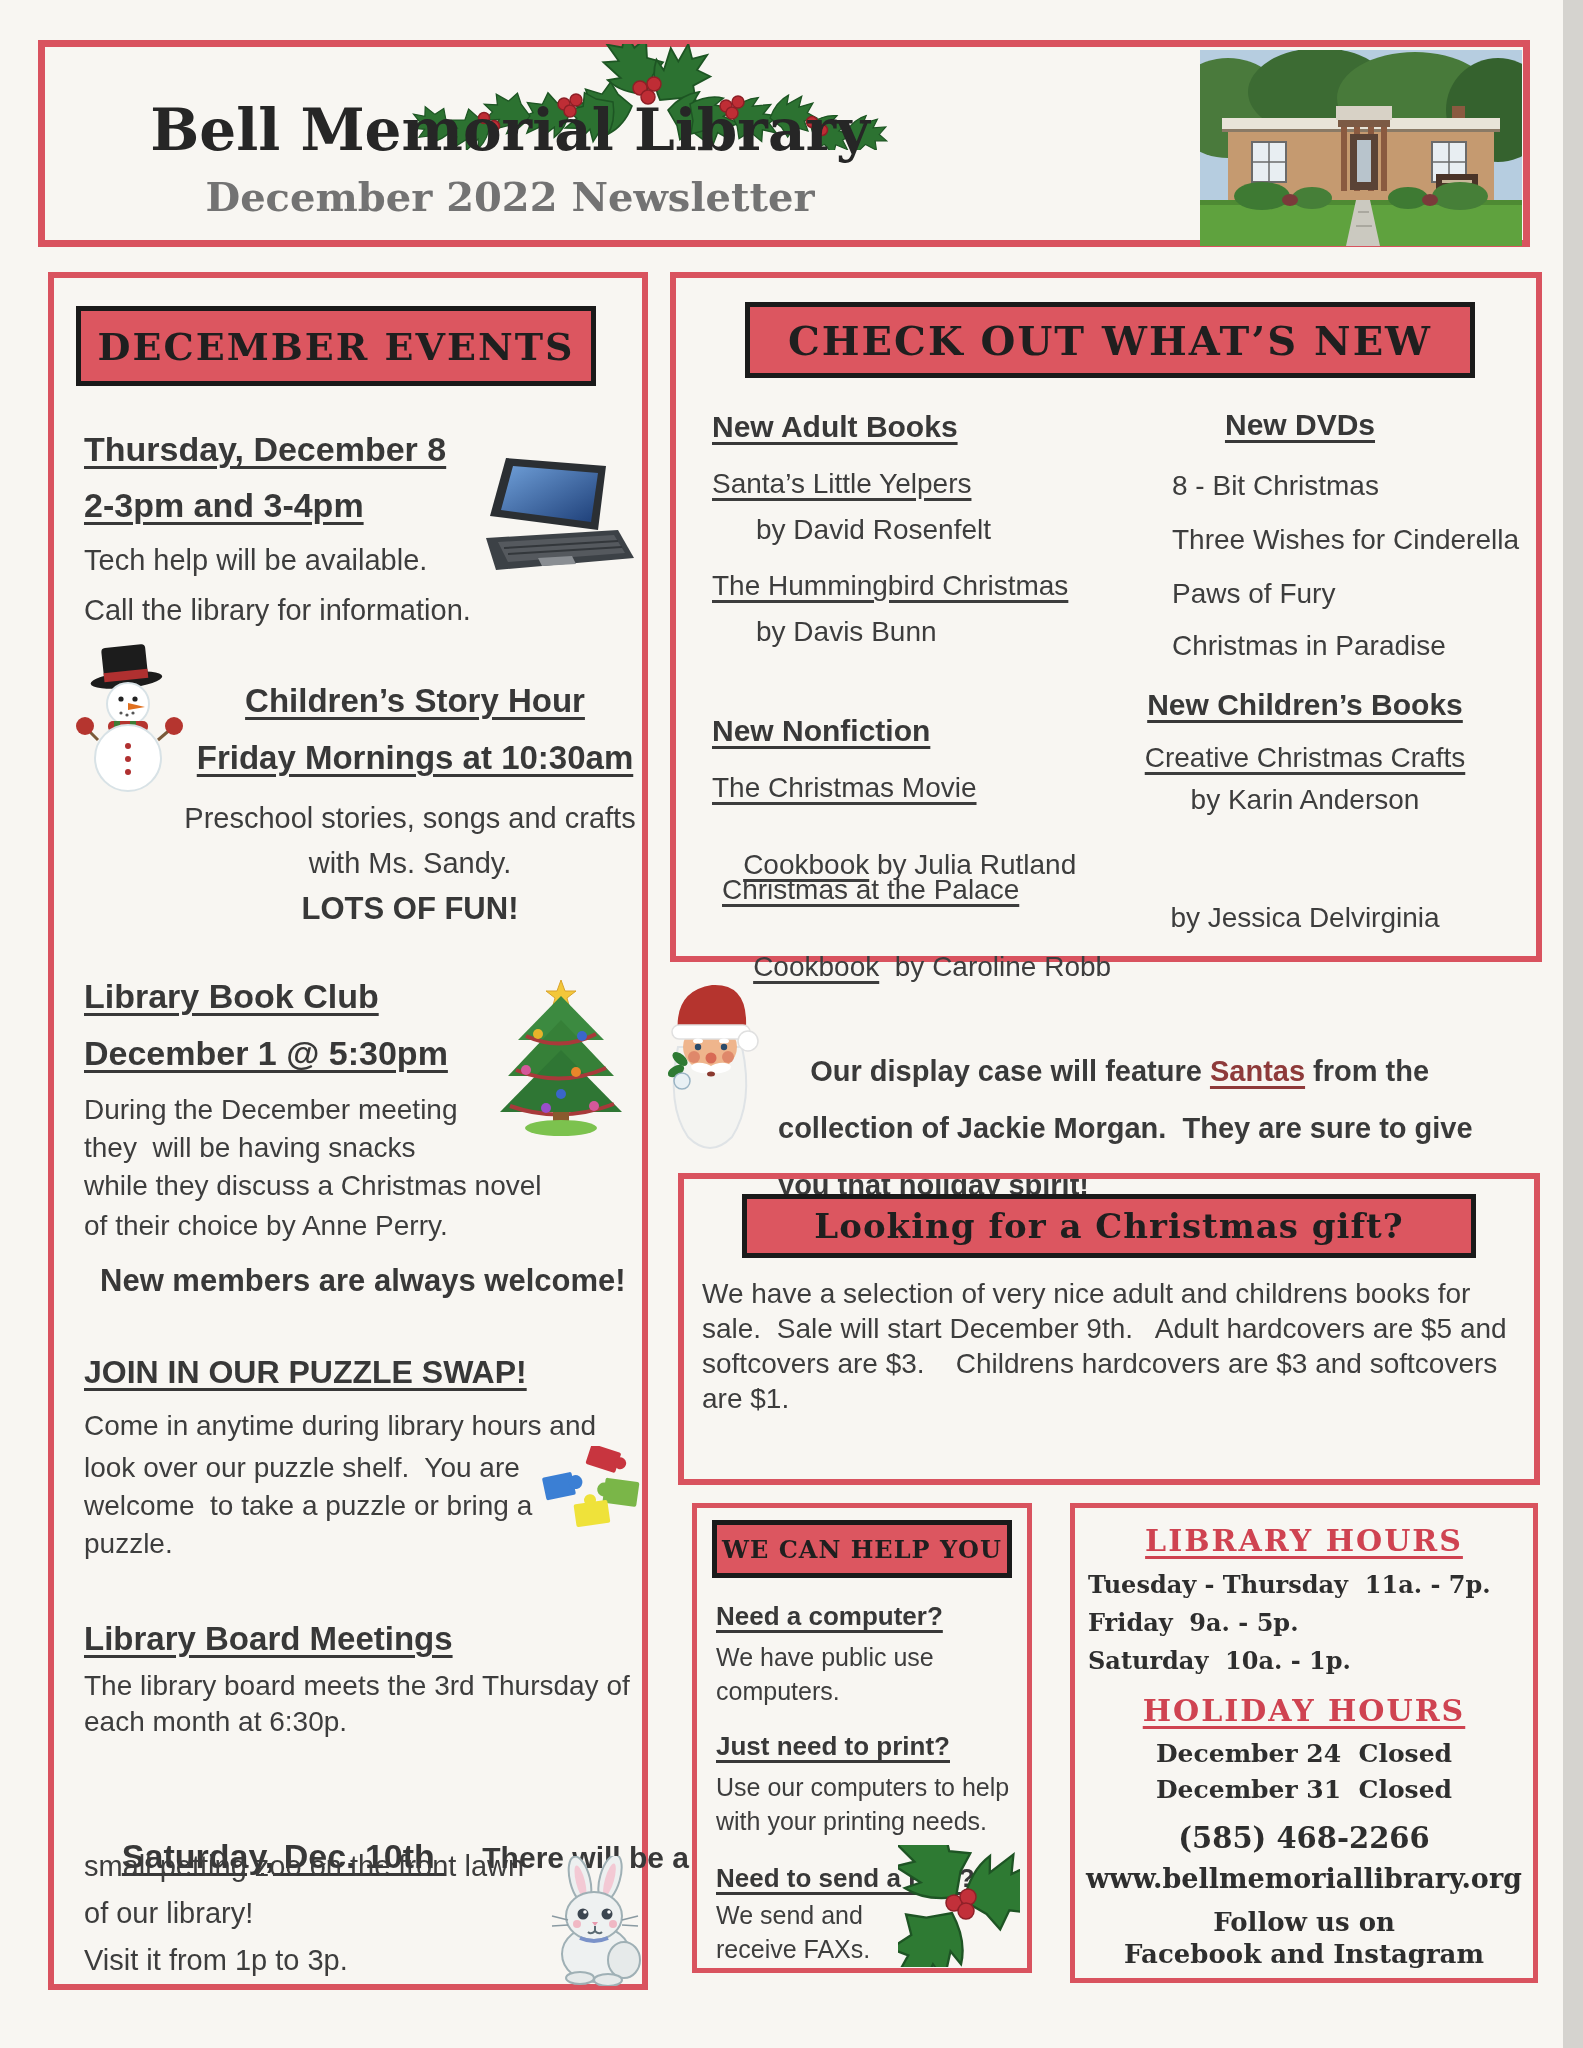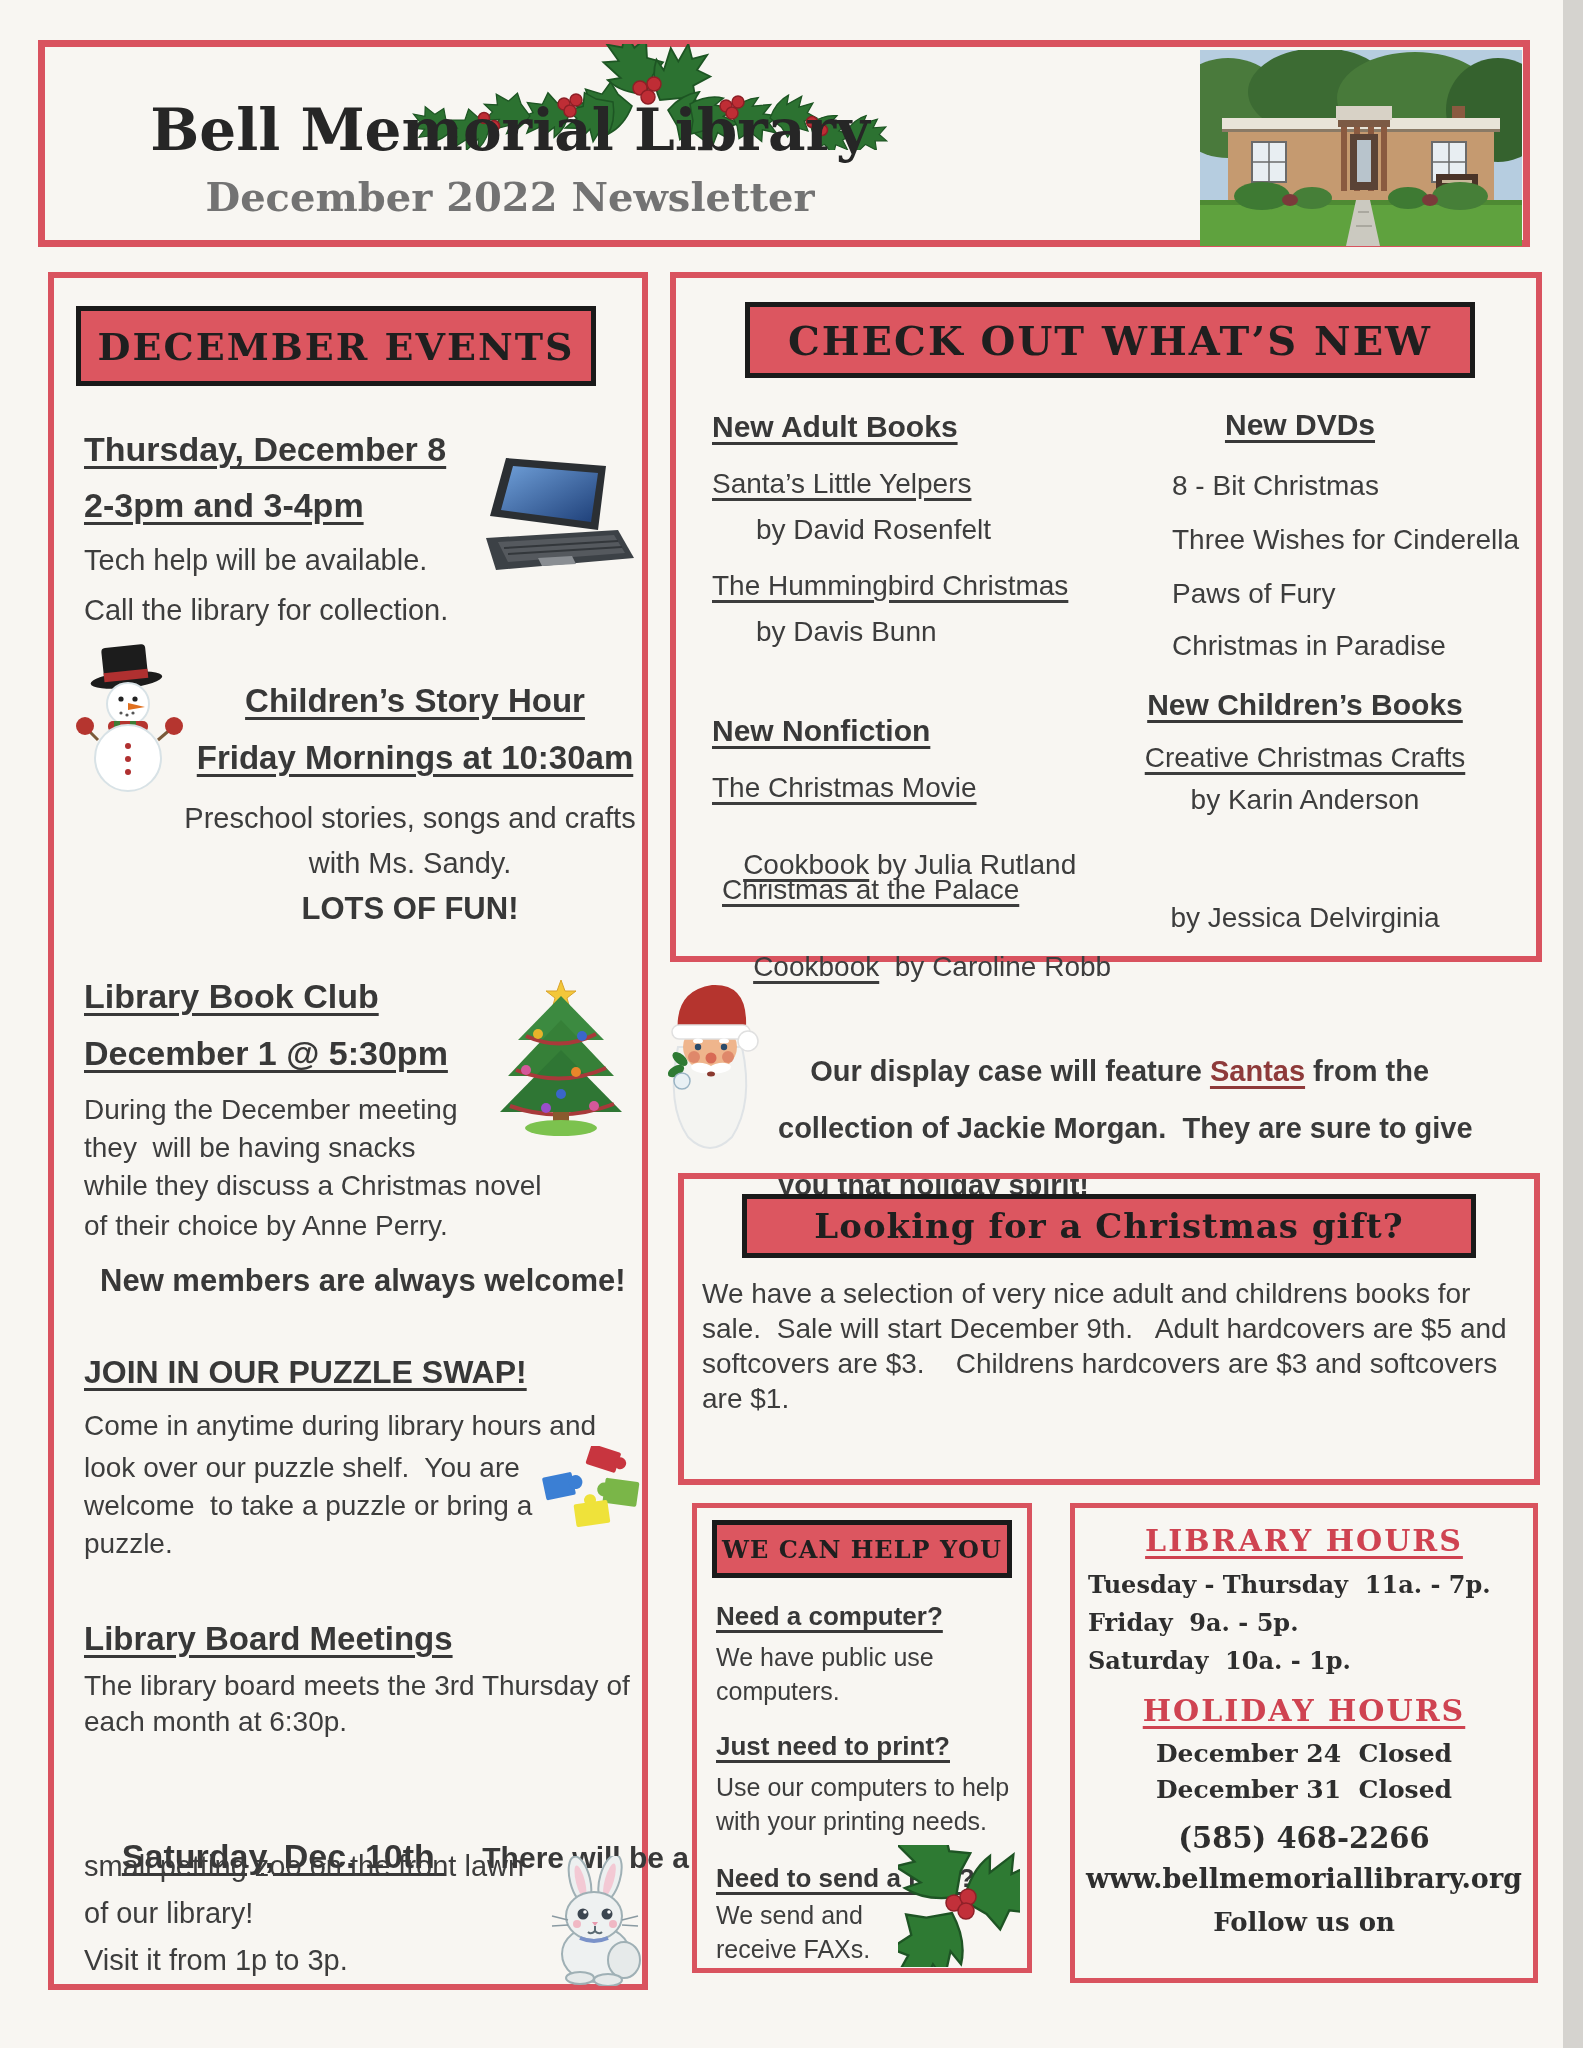--- a/index.html
+++ b/index.html
@@ -107,21 +107,21 @@
 
   <div class="rbox" style="left:48px;top:272px;width:600px;height:1718px;"></div>
 
   <div class="banner" style="left:76px;top:306px;width:520px;height:80px;">
     <span class="sten" style="font-size:38px;">DECEMBER EVENTS</span>
   </div>
 
   <div class="t b u" style="left:84px;top:428px;font-size:34px;">Thursday, December 8</div>
   <div class="t b u" style="left:84px;top:484px;font-size:34px;">2-3pm and 3-4pm</div>
   <div class="t" style="left:84px;top:542px;font-size:29px;">Tech help will be available.</div>
-  <div class="t" style="left:84px;top:592px;font-size:29px;">Call the library for collection.</div>
+  <div class="t" style="left:84px;top:592px;font-size:29px;">Call the library for information.</div>
 
   <svg class="img" style="left:478px;top:452px;" width="158" height="128" viewBox="0 0 158 128">
     <defs>
         <linearGradient id="scr" x1="0" y1="0" x2="1" y2="1">
       <stop offset="0" stop-color="#6f9fd8"></stop>
           <stop offset="1" stop-color="#1e3f78"></stop>
     </linearGradient>
       </defs>
     <polygon points="28,6 128,14 120,78 12,64" fill="#2b2f33"></polygon>
     <polygon points="35,14 120,21 113,70 23,58" fill="url(#scr)"></polygon>
@@ -361,15 +361,16 @@
   <div class="t ser" style="left:1088px;top:1608px;font-size:24px;">Friday  9a. - 5p.</div>
   <div class="t ser" style="left:1088px;top:1646px;font-size:24px;">Saturday  10a. - 1p.</div>
 
   <div class="t sten u c red" style="left:1080px;top:1692px;width:448px;font-size:30px;color:#cf4351;">HOLIDAY HOURS</div>
   <div class="t ser c" style="left:1080px;top:1738px;width:448px;font-size:25px;">December 24  Closed</div>
   <div class="t ser c" style="left:1080px;top:1774px;width:448px;font-size:25px;">December 31  Closed</div>
 
   <div class="t ser c" style="left:1080px;top:1820px;width:448px;font-size:29px;">(585) 468-2266</div>
   <div class="t ser c" style="left:1080px;top:1862px;width:448px;font-size:27px;">www.bellmemoriallibrary.org</div>
   <div class="t ser c" style="left:1080px;top:1906px;width:448px;font-size:26px;">Follow us on</div>
+  <div class="t ser c" style="left:1080px;top:1938px;width:448px;font-size:26px;">Facebook and Instagram</div>
 
   <div class="scanedge" style="left:1563px;width:20px;"></div>
 </div>
 
 </body></html>

